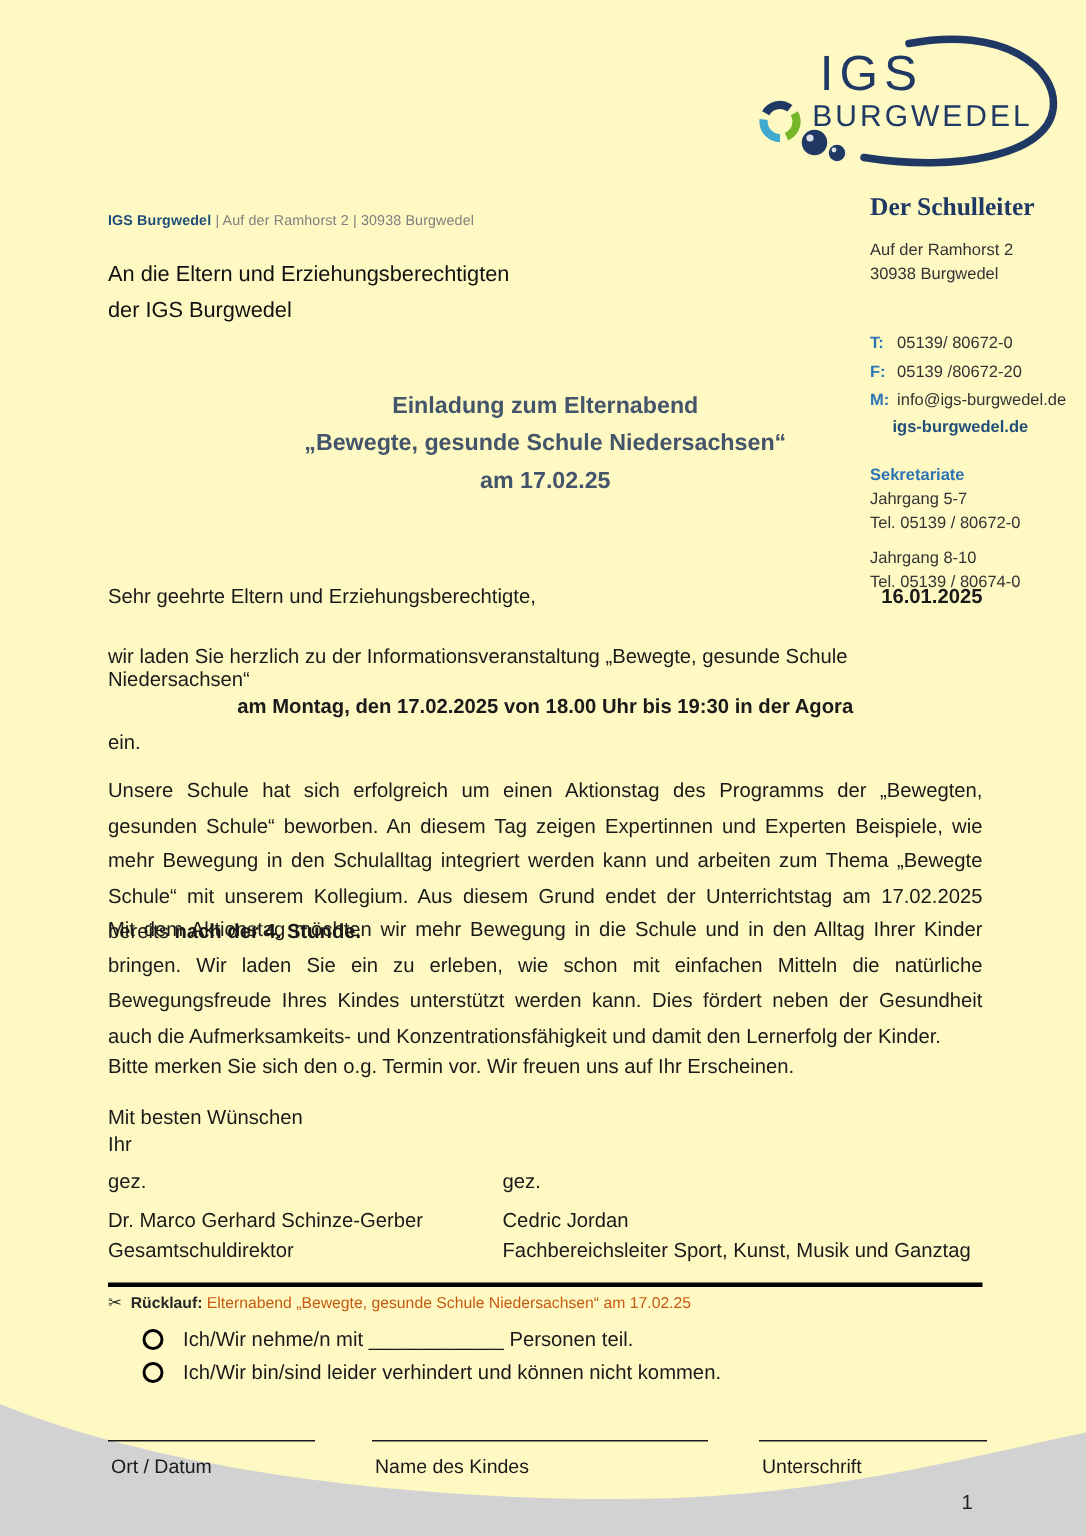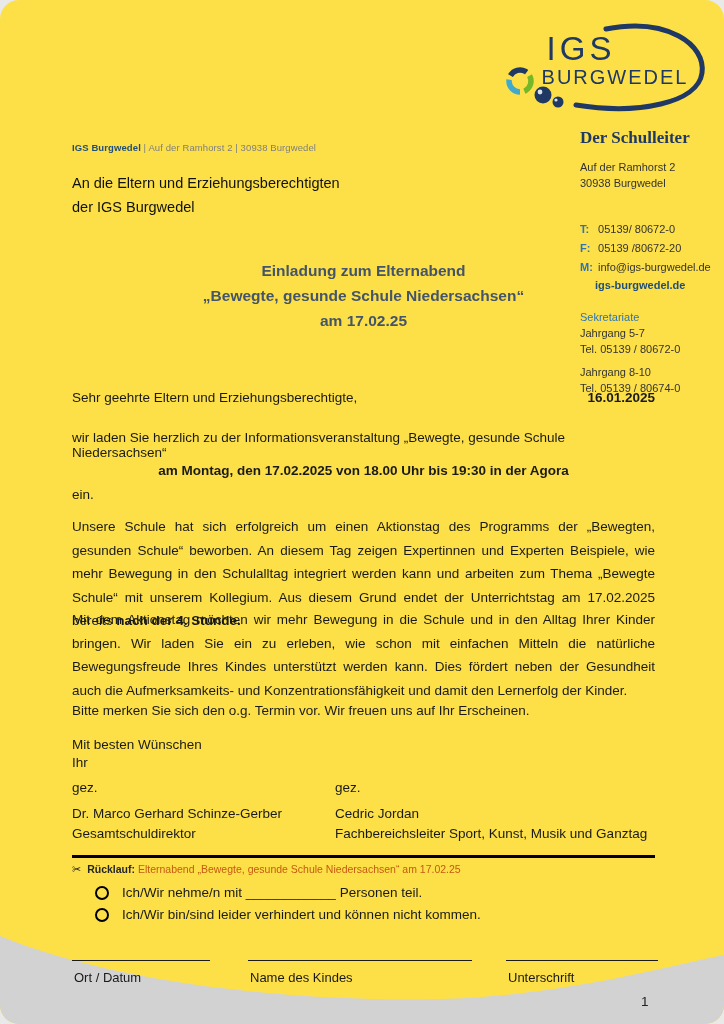--- a/index.html
+++ b/index.html
@@ -1,17 +1,17 @@
 <!DOCTYPE html>
 <html><head>
 <meta charset="utf-8">
 <style>
   html,body{margin:0;padding:0;background:#e9e9e9;}
-  .page{position:relative;width:724px;height:1024px;background:#fde047;margin:0 auto;
-        font-family:"Liberation Sans",sans-serif;color:#1a1a1a;overflow:hidden;border-radius:19px;}
+  .page{position:relative;width:724px;height:1024px;background:#fef9c3;margin:0 auto;
+        font-family:"Liberation Sans",sans-serif;color:#1a1a1a;overflow:hidden;}
   .abs{position:absolute;}
 
   
   .bottom-swoosh{position:absolute;left:0;top:900px;width:724px;height:124px;}
 
   
   .logo{position:absolute;left:488px;top:15px;width:226px;height:110px;}
 
   
   .sender-line{left:72px;top:142px;font-size:9.5px;letter-spacing:.1px;}
@@ -23,21 +23,21 @@
 
   
   .sidebar{left:580px;top:128px;width:138px;font-size:11px;color:#333;}
   .sidebar-heading{font-family:"Liberation Serif",serif;font-weight:bold;font-size:17px;
                    color:#1f3864;margin:0 0 12px 0;}
   .sidebar-address{line-height:15.5px;}
   .contact-rows{margin-top:29px;}
   .contact-row{line-height:19px;white-space:nowrap;}
   .contact-label{display:inline-block;width:15px;font-weight:bold;color:#2e74b5;}
   .website{padding-left:15px;font-weight:bold;color:#1f4e79;line-height:17px;}
-  .sek-heading{margin-top:15px;font-weight:normal;color:#2e74b5;line-height:16px;}
+  .sek-heading{margin-top:15px;font-weight:bold;color:#2e74b5;line-height:16px;}
   .sek-line{line-height:16px;}
   .sek-group2{margin-top:7px;}
 
   
   .doc-title{left:72px;top:258px;width:583px;text-align:center;color:#44546a;
              font-weight:bold;font-size:15.5px;line-height:25px;}
 
   
   .salutation-row{left:72px;top:390px;width:583px;display:flex;justify-content:space-between;
                   font-size:13.5px;}

